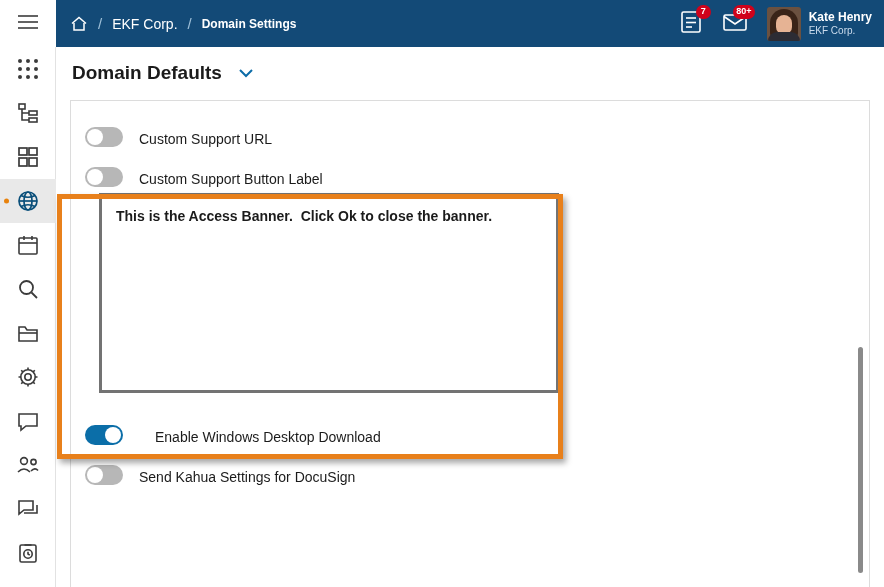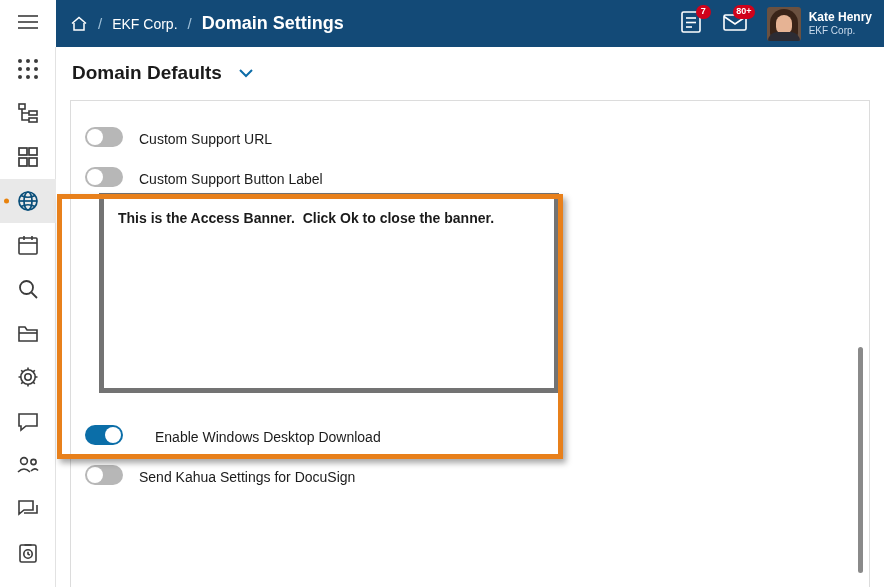--- a/index.html
+++ b/index.html
@@ -77,21 +77,21 @@
     margin: 0 10px;
     font-size: 15px;
   }
   .crumb-link {
     color: #ffffff;
     font-size: 14px;
     cursor: pointer;
   }
   .crumb-current {
     color: #ffffff;
-    font-size: 18px;
+    font-size: 12px;
     font-weight: bold;
   }
   .topbar-right {
     margin-left: auto;
     display: flex;
     align-items: center;
     padding-right: 12px;
   }
   .tb-icon {
     position: relative;
@@ -221,21 +221,21 @@
     margin-left: 16px;
     font-size: 14px;
     color: #1b1b1b;
   }
 
   
   .banner-box {
     margin: 6px 0 0 28px;
     width: 460px;
     height: 200px;
-    border: 5px solid #737373;
+    border: 3px solid #737373;
     background: #ffffff;
     padding: 12px 14px;
     font-size: 14px;
     font-weight: bold;
     color: #1b1b1b;
     resize: none;
     font-family: "Liberation Sans", sans-serif;
     outline: none;
     overflow: auto;
   }

